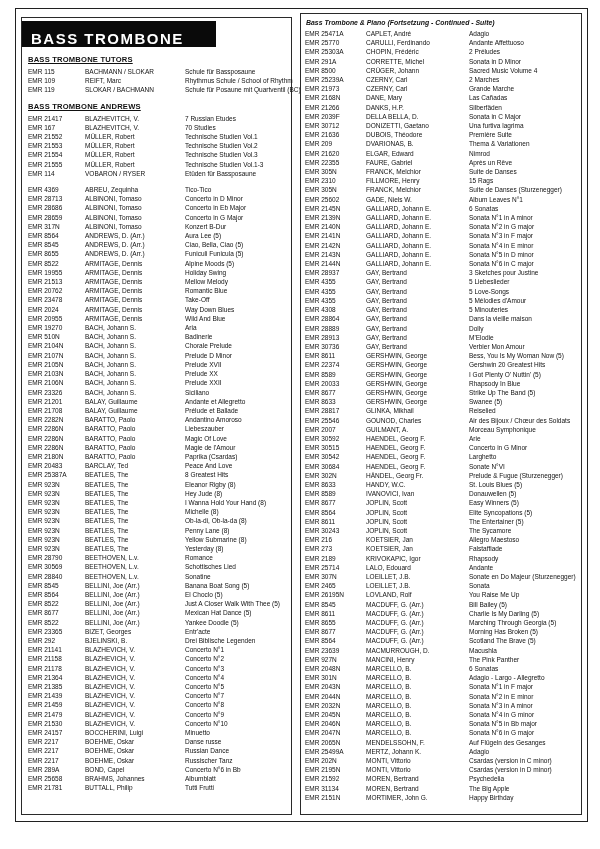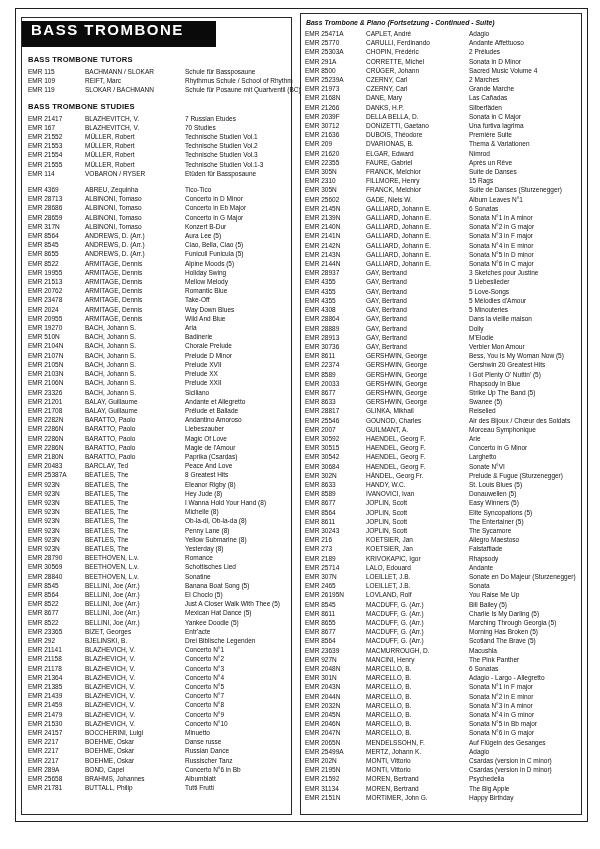--- a/index.html
+++ b/index.html
@@ -2,24 +2,24 @@
 <html><head>
 <meta charset="utf-8">
 <style>
   html,body{margin:0;padding:0;background:#f4f4f2;}
   body{width:600px;height:849px;position:relative;font-family:"Liberation Sans",sans-serif;color:#111;}
   .page{position:absolute;inset:0;background:#fff;}
   .outer-frame{position:absolute;left:15px;top:8px;width:571px;height:812px;border:1px solid #202020;background:#fff;}
   .left-box{position:absolute;left:21px;top:17px;width:271px;height:798px;border:1px solid #2a2a2a;background:#fff;box-sizing:border-box;}
   .right-box{position:absolute;left:300px;top:13px;width:282px;height:802px;border:1px solid #2a2a2a;background:#fff;box-sizing:border-box;padding:4px 3px 0 4px;}
   .banner{position:absolute;left:0px;top:3px;width:194px;height:26px;background:#0a0a0a;color:#fff;
-          display:flex;align-items:flex-start;padding-left:9px;box-sizing:border-box;}
+          display:flex;align-items:flex-end;padding-left:9px;box-sizing:border-box;}
   .banner span{font-size:15px;font-weight:bold;letter-spacing:1.5px;white-space:nowrap;}
   .left-content{position:absolute;left:6px;top:37px;right:2px;}
-  .sec-title{font-size:7.6px;font-weight:bold;letter-spacing:.2px;margin:0 0 3px 0;white-space:nowrap;}
+  .sec-title{font-size:7.6px;font-weight:bold;letter-spacing:.2px;margin:0 0 3px 0;white-space:nowrap;text-decoration:underline;}
   .sec{margin-bottom:6px;}
   .sec + .sec{margin-top:7px;}
   .row{display:flex;line-height:9.2px;font-size:6.5px;white-space:nowrap;}
   .ref{width:57px;flex:none;}
   .comp{width:100px;flex:none;}
   .title{flex:1;}
   .right-box .ref{width:61px;}
   .right-box .comp{width:103px;}
   .right-title{font-size:6.9px;font-weight:bold;font-style:italic;margin:1px 0 3px 1px;white-space:nowrap;}
   .rows{margin:0;}
@@ -54,21 +54,21 @@
 
             <div class="row">
               <span class="ref">EMR 119</span>
               <span class="comp">SLOKAR / BACHMANN</span>
               <span class="title">Schule für Posaune mit Quartventil (BC)</span>
             </div>
           </div>
       </div>
 
       <div class="sec">
-        <div class="sec-title">BASS TROMBONE STUDIES</div>
+        <div class="sec-title">BASS TROMBONE ANDREWS</div>
         <div class="rows">
 
             <div class="row">
               <span class="ref">EMR 21417</span>
               <span class="comp">BLAZHEVITCH, V.</span>
               <span class="title">7 Russian Etudes</span>
             </div>
 
             <div class="row">
               <span class="ref">EMR 167</span>

